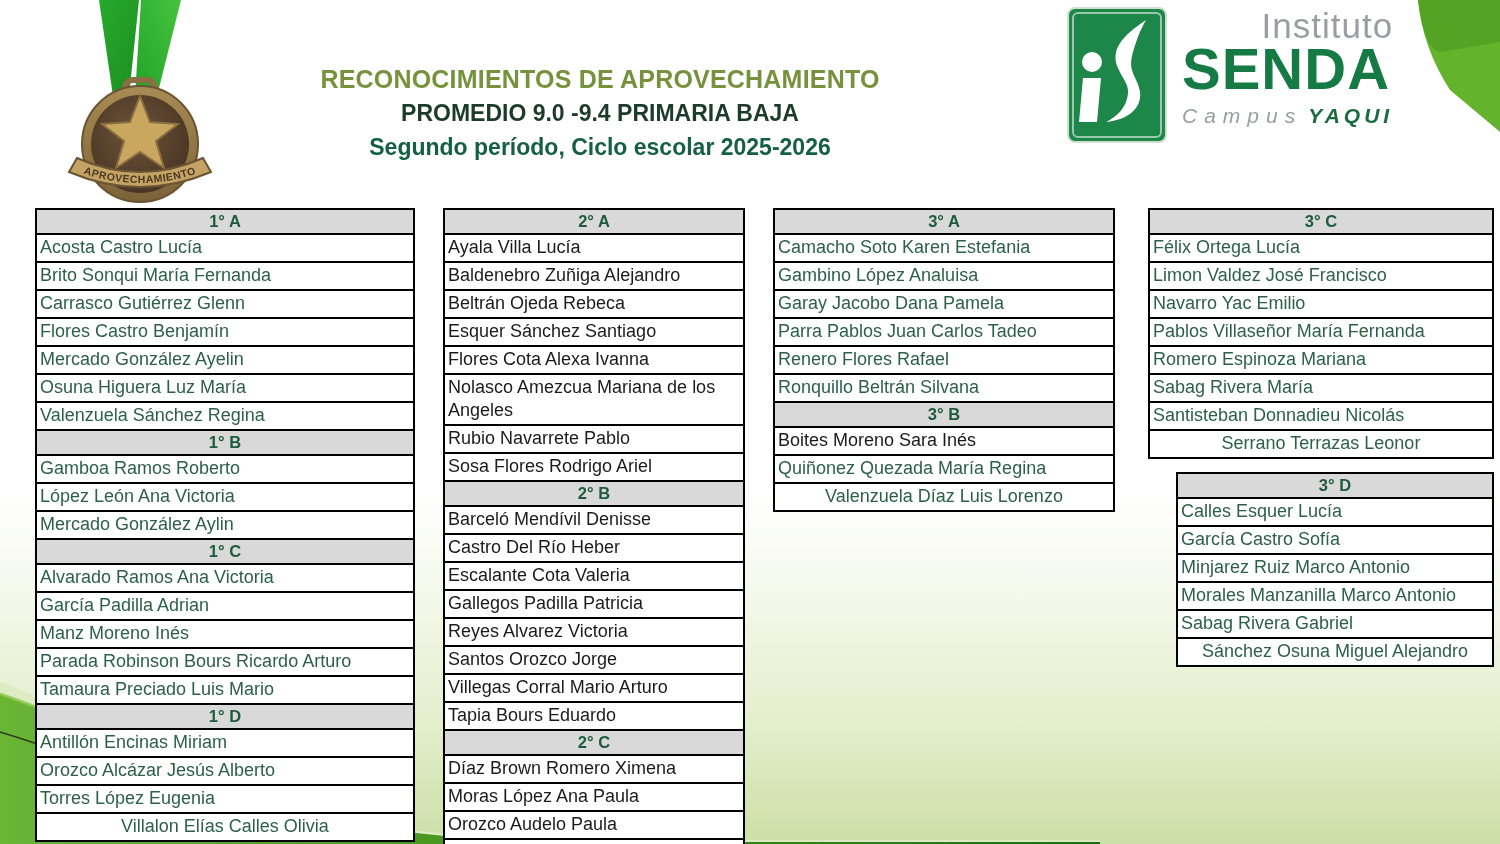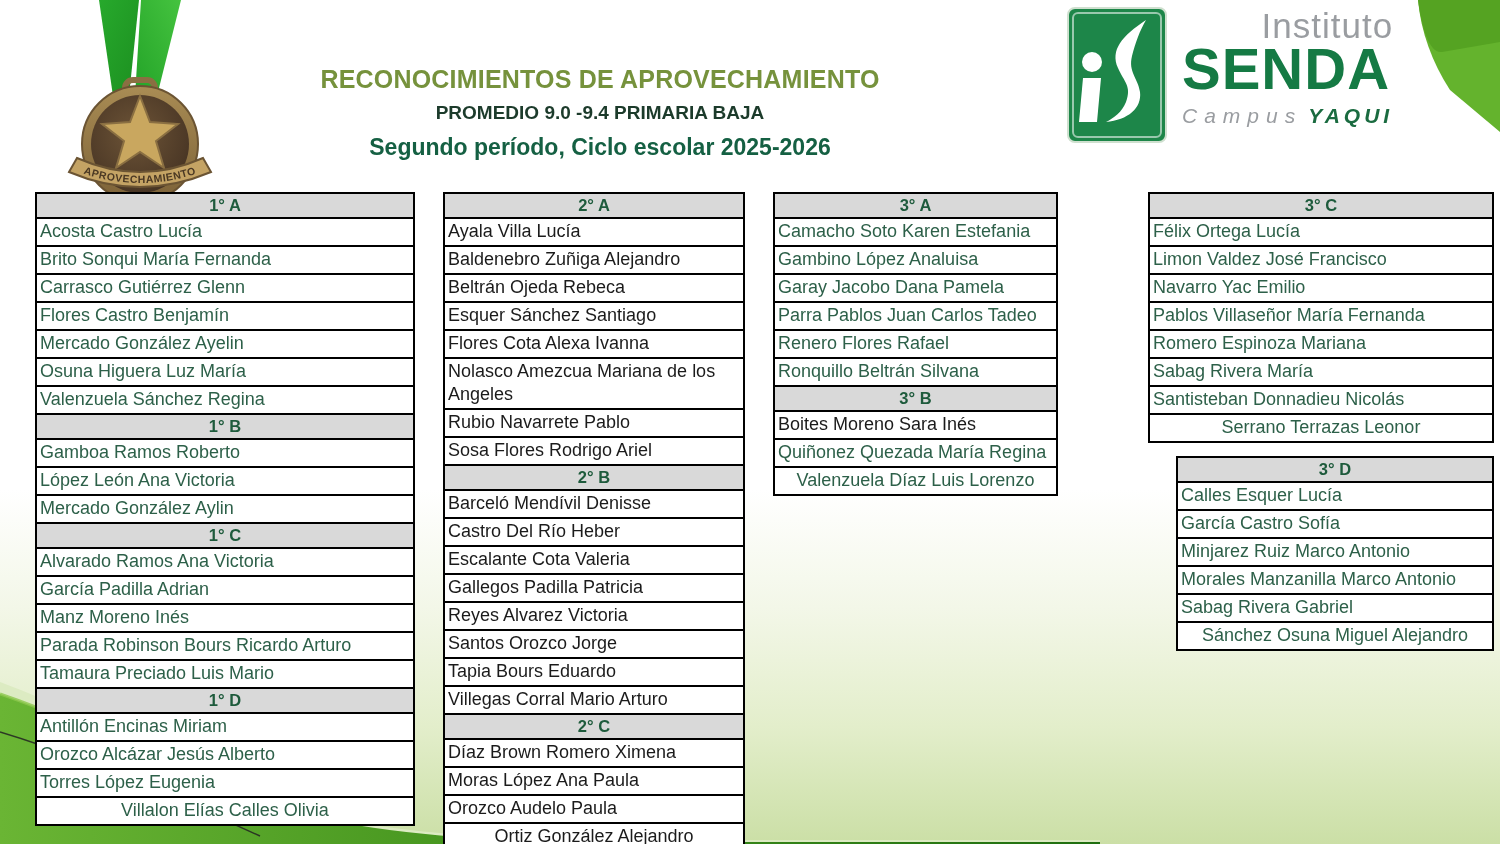--- a/index.html
+++ b/index.html
@@ -4,52 +4,52 @@
 <style>
   html,body{margin:0;padding:0;}
   body{
     width:1500px;height:844px;position:relative;overflow:hidden;
     font-family:"Liberation Sans",sans-serif;
     background:linear-gradient(180deg,#ffffff 0%,#ffffff 58%,#f3f7e8 72%,#e3eecb 86%,#cbdfa6 100%);
   }
   
   .title-block{position:absolute;left:220px;top:62px;width:760px;text-align:center;line-height:34px;}
   .title-l1{font-size:25px;font-weight:bold;color:#76923c;letter-spacing:.2px;}
-  .title-l2{font-size:19px;font-weight:bold;color:#1c3b2b;}
+  .title-l2{font-size:23px;font-weight:bold;color:#1c3b2b;}
   .title-l3{font-size:23px;font-weight:bold;color:#14604290;color:#156043;}
   
   .logo-wrap{position:absolute;left:1066px;top:6px;display:flex;}
   .logo-mark{width:102px;height:138px;}
   .logo-text{margin-left:14px;padding-top:6px;}
   .logo-instituto{font-size:35px;color:#9a9da1;letter-spacing:1px;line-height:28px;text-align:right;}
   .logo-senda{font-size:58px;font-weight:bold;color:#15794a;color:#157a44;letter-spacing:1px;line-height:58px;}
   .logo-campus-line{font-size:21px;font-style:italic;margin-top:6px;}
   .logo-campus{color:#9a9da1;letter-spacing:7px;}
   .logo-yaqui{color:#1a6b40;font-weight:bold;letter-spacing:4px;margin-left:6px;}
   
   .corner-ribbon{position:absolute;right:0;top:0;width:92px;height:140px;}
   .bottom-wave{position:absolute;left:0;bottom:0;width:1100px;height:170px;}
   .medal{position:absolute;left:55px;top:0;width:170px;height:208px;}
   
-  .column{position:absolute;top:192px;}
+  .column{position:absolute;top:208px;}
   .column .group-table + .group-table{margin-top:13px;margin-left:28px;}
   .group-table{border:2px solid #000;background:#fff;}
   .ghead{
     background:#d9d9d9;color:#1e5b3c;font-weight:bold;text-align:center;
     font-size:16.5px;line-height:21px;padding:1px 2px;border-bottom:2px solid #000;
   }
   .grow{
     color:#2d6049;font-size:18px;line-height:23px;padding:1px 3px 2px 3px;
     border-bottom:2px solid #000;background:#fff;
   }
   .grow.black{color:#1b1b1b;}
   .group-table > div:last-child{border-bottom:none;text-align:center;}
   #col-0{left:35px;width:380px;}
   #col-1{left:443px;width:302px;}
-  #col-2{left:773px;width:285px;}
+  #col-2{left:773px;width:342px;}
   #col-3{left:1148px;width:346px;}
 </style>
 </head>
 <body>
 
 <svg class="medal" viewBox="0 0 170 208" aria-hidden="true">
   <defs>
     <linearGradient id="ribL" x1="0" y1="0" x2="1" y2="1">
       <stop offset="0" stop-color="#27a92c"></stop>
         <stop offset="1" stop-color="#1c8f20"></stop>
@@ -161,22 +161,22 @@
       <div class="grow black">Nolasco Amezcua Mariana de los Angeles</div>
       <div class="grow black">Rubio Navarrete Pablo</div>
       <div class="grow black">Sosa Flores Rodrigo Ariel</div>
       <div class="ghead">2° B</div>
       <div class="grow black">Barceló Mendívil Denisse</div>
       <div class="grow black">Castro Del Río Heber</div>
       <div class="grow black">Escalante Cota Valeria</div>
       <div class="grow black">Gallegos Padilla Patricia</div>
       <div class="grow black">Reyes Alvarez Victoria</div>
       <div class="grow black">Santos Orozco Jorge</div>
+      <div class="grow black">Villegas Corral Mario Arturo</div>
       <div class="grow black">Tapia Bours Eduardo</div>
-      <div class="grow black">Villegas Corral Mario Arturo</div>
       <div class="ghead">2° C</div>
       <div class="grow black">Díaz Brown Romero Ximena</div>
       <div class="grow black">Moras López Ana Paula</div>
       <div class="grow black">Orozco Audelo Paula</div>
       <div class="grow black">Ortiz González Alejandro</div>
     </div>
   </div>
 <div id="col-2" class="column">
     <div class="group-table">
       <div class="ghead">3° A</div>

